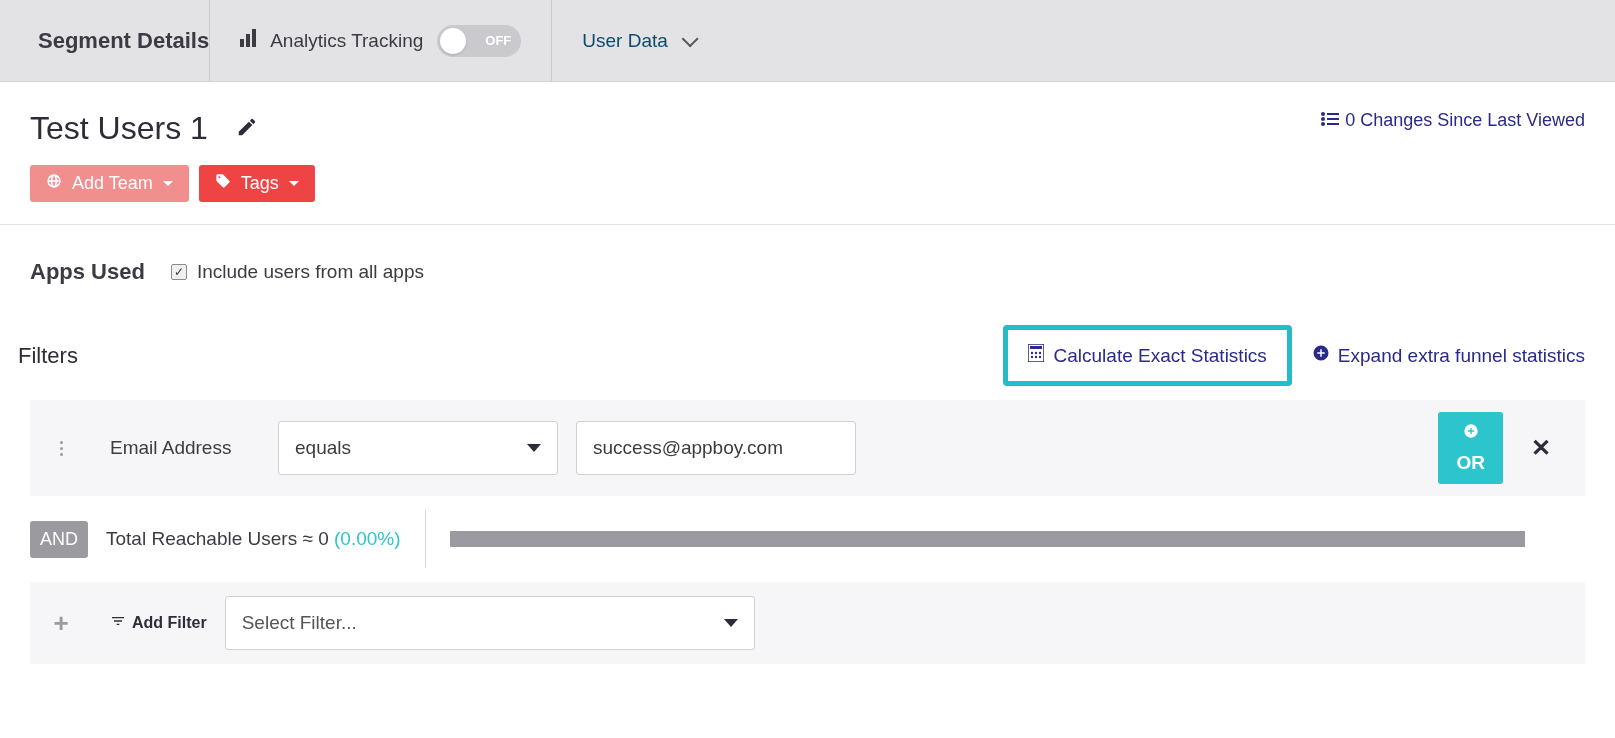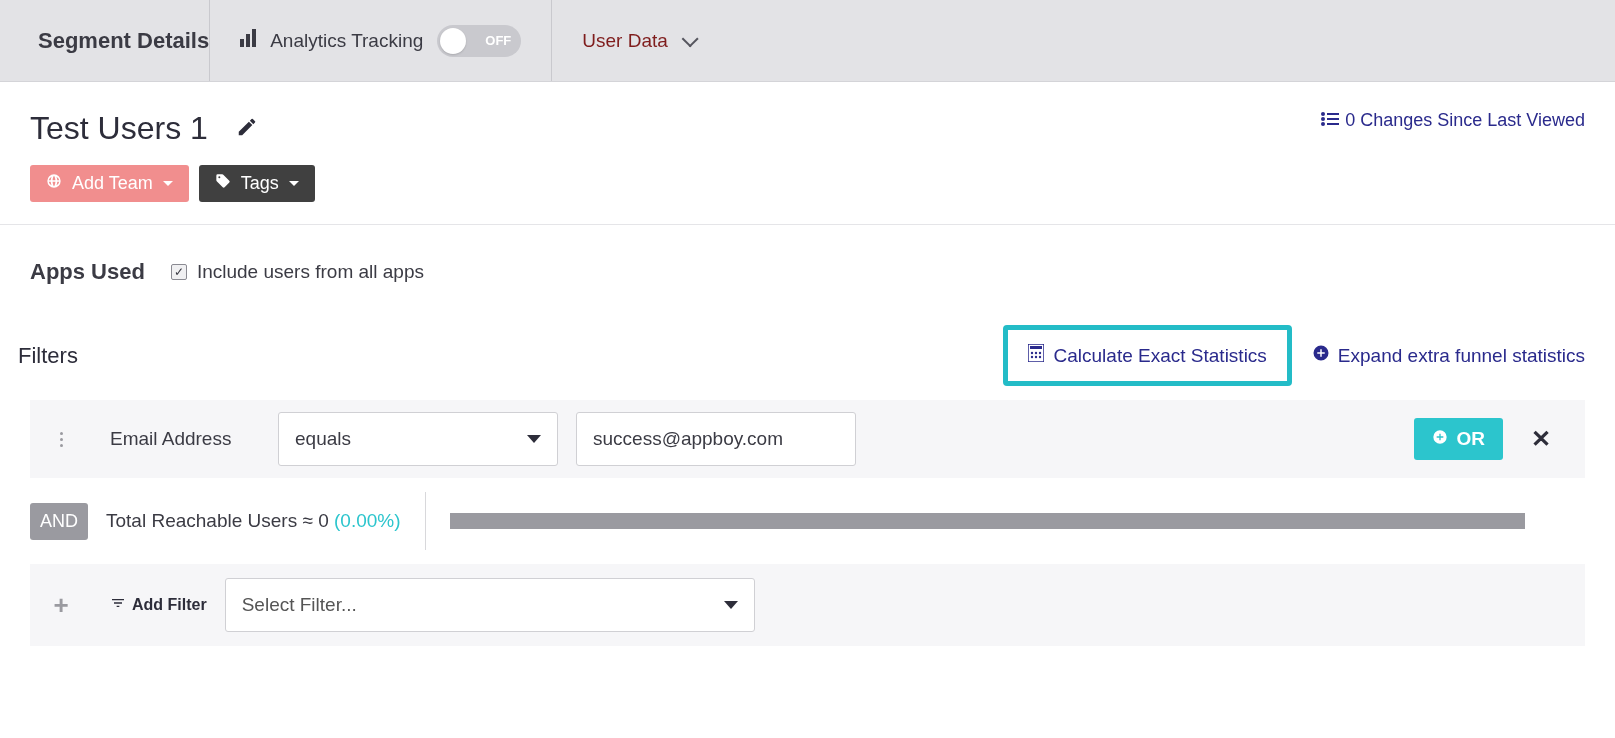--- a/index.html
+++ b/index.html
@@ -71,21 +71,21 @@
     }
     .user-data-wrap {
       display: flex;
       align-items: center;
       gap: 14px;
       padding: 0 30px;
       height: 100%;
       border-left: 1px solid #c9c9ce;
       cursor: pointer;
     }
-    .user-data-label { font-size: 19px; color: #7f1d1d; }
+    .user-data-label { font-size: 19px; color: #0c4a6e; }
     .chevron-down {
       width: 12px;
       height: 12px;
       border-right: 2px solid #55555e;
       border-bottom: 2px solid #55555e;
       transform: rotate(45deg) translateY(-3px);
     }
 
     
     .title-section {
@@ -116,21 +116,21 @@
       align-items: center;
       gap: 10px;
       border: none;
       border-radius: 3px;
       padding: 8px 16px;
       font-size: 18px;
       color: #fff;
       cursor: pointer;
     }
     .btn-team { background: #f18e8e; }
-    .btn-tags { background: #404040; }
+    .btn-tags { background: #ef4444; }
     .btn .caret {
       width: 0; height: 0;
       border-left: 5px solid transparent;
       border-right: 5px solid transparent;
       border-top: 5px solid #fff;
     }
 
     .divider { border-top: 1px solid #e5e5e8; }
 
     
@@ -232,20 +232,21 @@
       color: #fff;
       border: none;
       border-radius: 3px;
       padding: 10px 18px;
       font-size: 19px;
       font-weight: 700;
       display: inline-flex;
       align-items: center;
       gap: 8px;
       cursor: pointer;
+      flex-direction: column;
     }
     .remove-btn { font-size: 24px; font-weight: 900; cursor: pointer; padding:0 10px; }
 
     
     .stats-row {
       margin: 14px 30px;
       display: flex;
       align-items: center;
       gap: 18px;
     }

